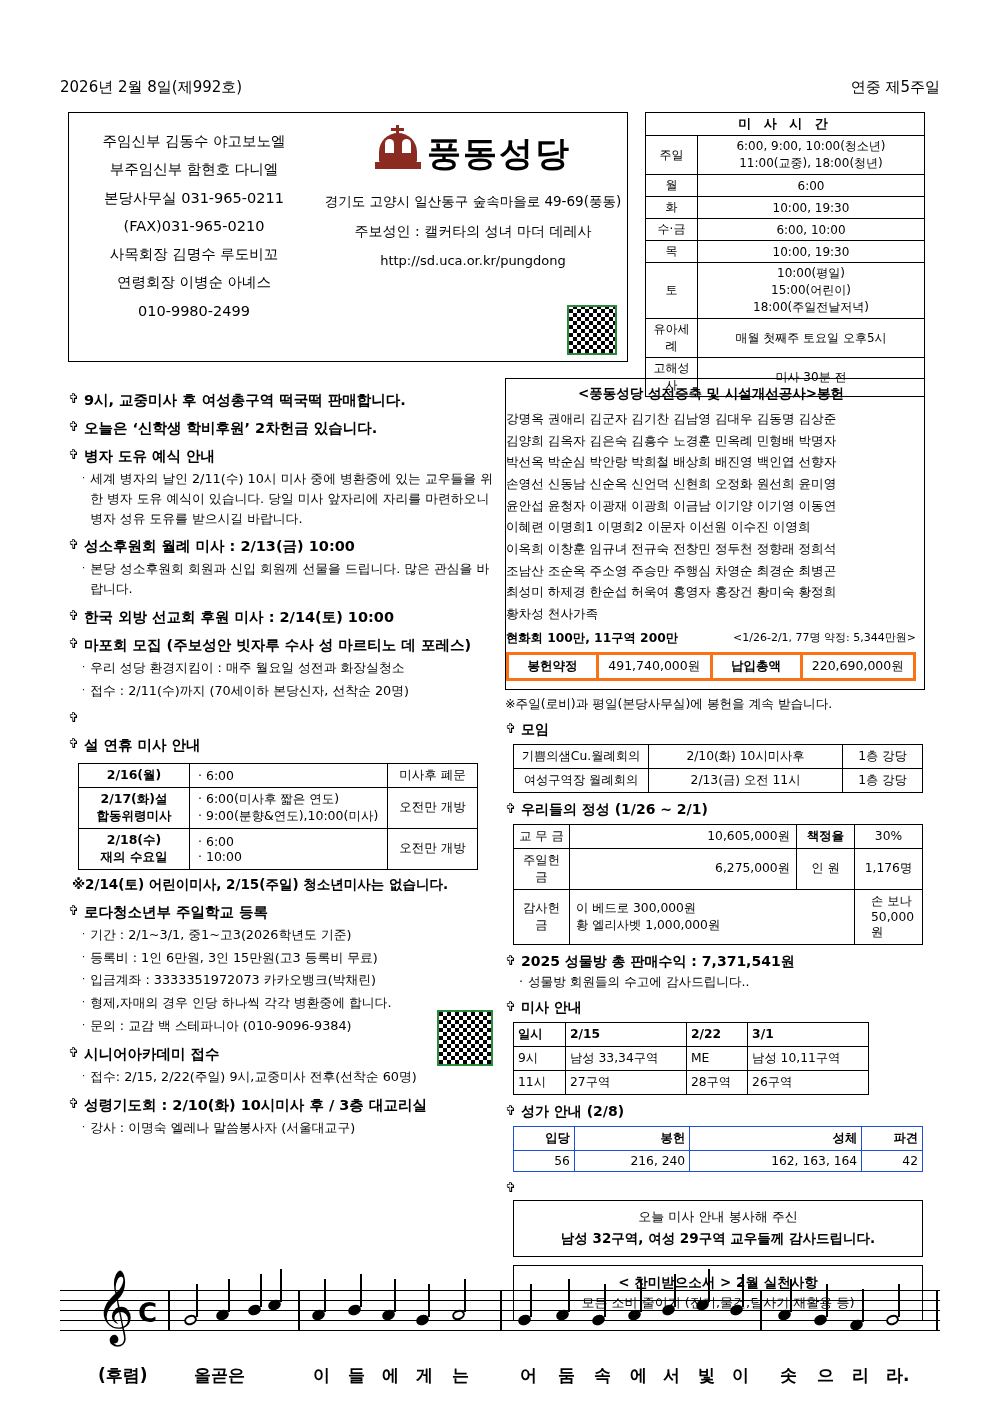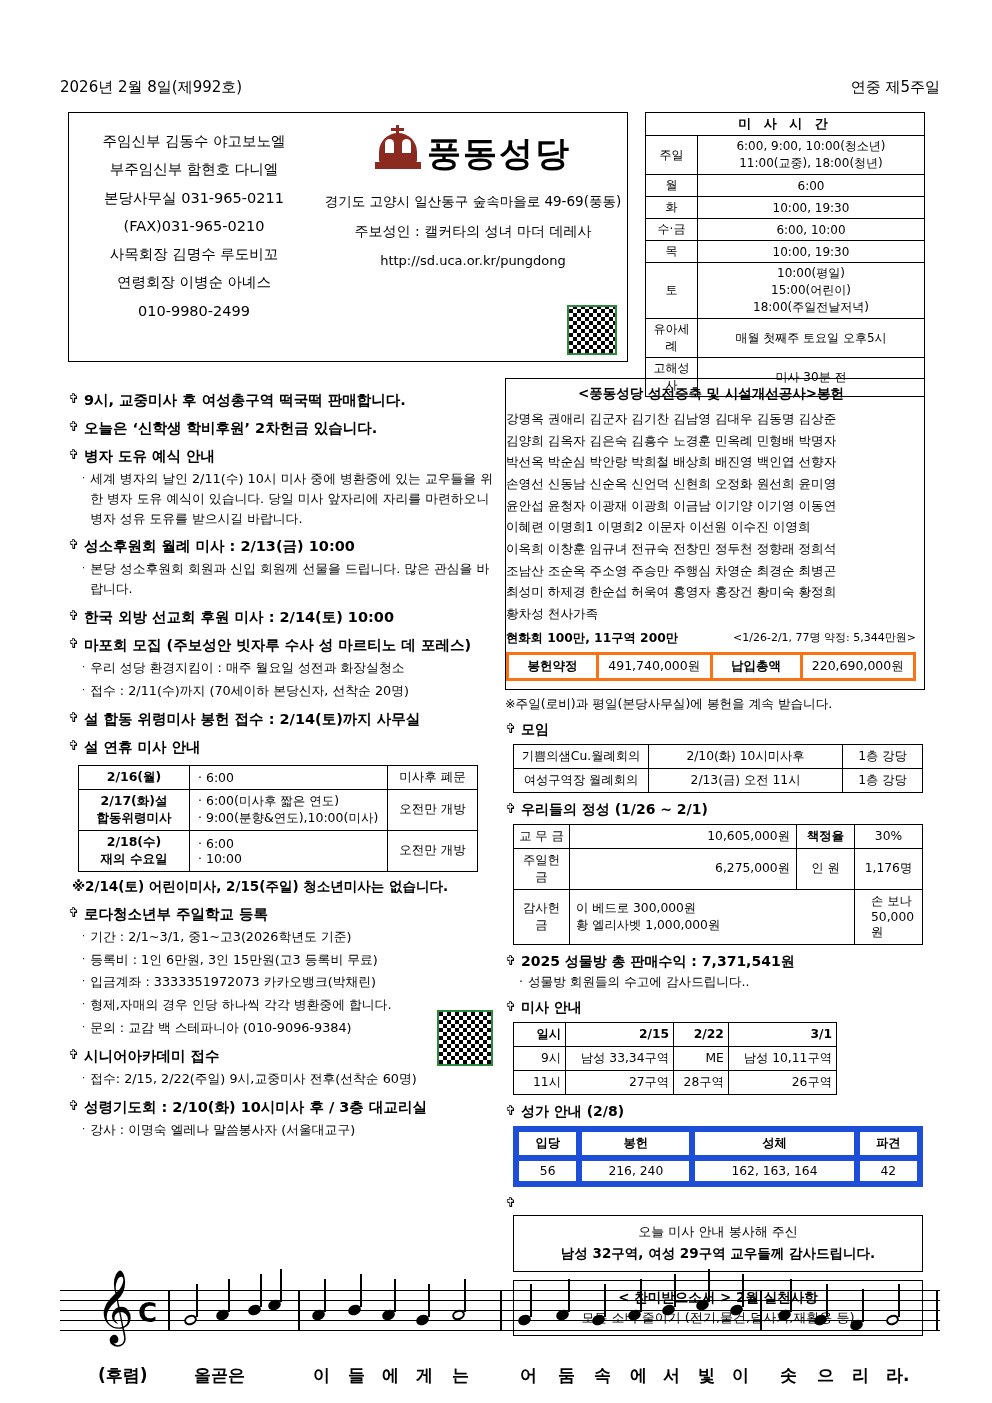--- a/index.html
+++ b/index.html
@@ -124,26 +124,26 @@
   .r-sub { margin:3px 0 0 14px; font-size:12.6px; display:flex; gap:5px; }
 
   .meet { width:410px; margin:5px 0 0 8px; text-align:center; font-size:12.3px; }
   .meet td { border:1px solid #000; padding:3px 4px; }
 
   .offer { width:410px; margin:5px 0 0 8px; text-align:center; font-size:12.3px; }
   .offer td { border:1px solid #000; padding:3px 4px; }
   .offer .lbl { width:56px; }
   .offer .rt { text-align:right; padding-right:6px; }
 
-  .massinfo { width:324px; margin:5px 0 0 8px; text-align:right; font-size:12.3px; }
+  .massinfo { width:356px; margin:5px 0 0 8px; text-align:left; font-size:12.3px; }
   .massinfo td, .massinfo th { border:1px solid #000; padding:3px 4px; font-weight:normal; }
   .massinfo .hd { font-weight:bold; }
 
   .hymn { width:410px; margin:5px 0 0 8px; text-align:center; font-size:12.3px; }
-  .hymn td, .hymn th { border:6px solid #1d4ed8; padding:3px 4px; font-weight:normal; }
+  .hymn td, .hymn th { border:1px solid #1d4ed8; padding:3px 4px; font-weight:normal;text-align:right; }
   .hymn .hd { font-weight:bold; }
 
   .thanks-box {
     border:1px solid #000; margin:4px 0 0 8px; width:410px; text-align:center;
     padding:6px 4px; font-size:13px; line-height:1.6;
   }
   .thanks-box .b { font-weight:bold; font-size:13.5px; }
   .praise-box {
     border:1px solid #000; margin:8px 0 0 8px; width:410px; text-align:center;
     padding:6px 4px; font-size:13px; line-height:1.6;
@@ -288,21 +288,20 @@
       <span class="dot">·</span>
       <span class="s-txt">우리 성당 환경지킴이 : 매주  월요일 성전과 화장실청소</span>
     </div>
     <div class="sub">
       <span class="dot">·</span>
       <span class="s-txt">접수 : 2/11(수)까지 (70세이하 본당신자, 선착순 20명)</span>
     </div>
 
     <div class="h-item">
       <span class="hcross">✞</span>
-      <span class="txt">설 합동 위령미사 봉헌 접수 : 2/14(토)까지 사무실</span>
     </div>
 
     <div class="h-item">
       <span class="hcross">✞</span>
       <span class="txt">설 연휴 미사 안내</span>
     </div>
 
     <table class="tbl lunar">
       <tbody>
           <tr>

